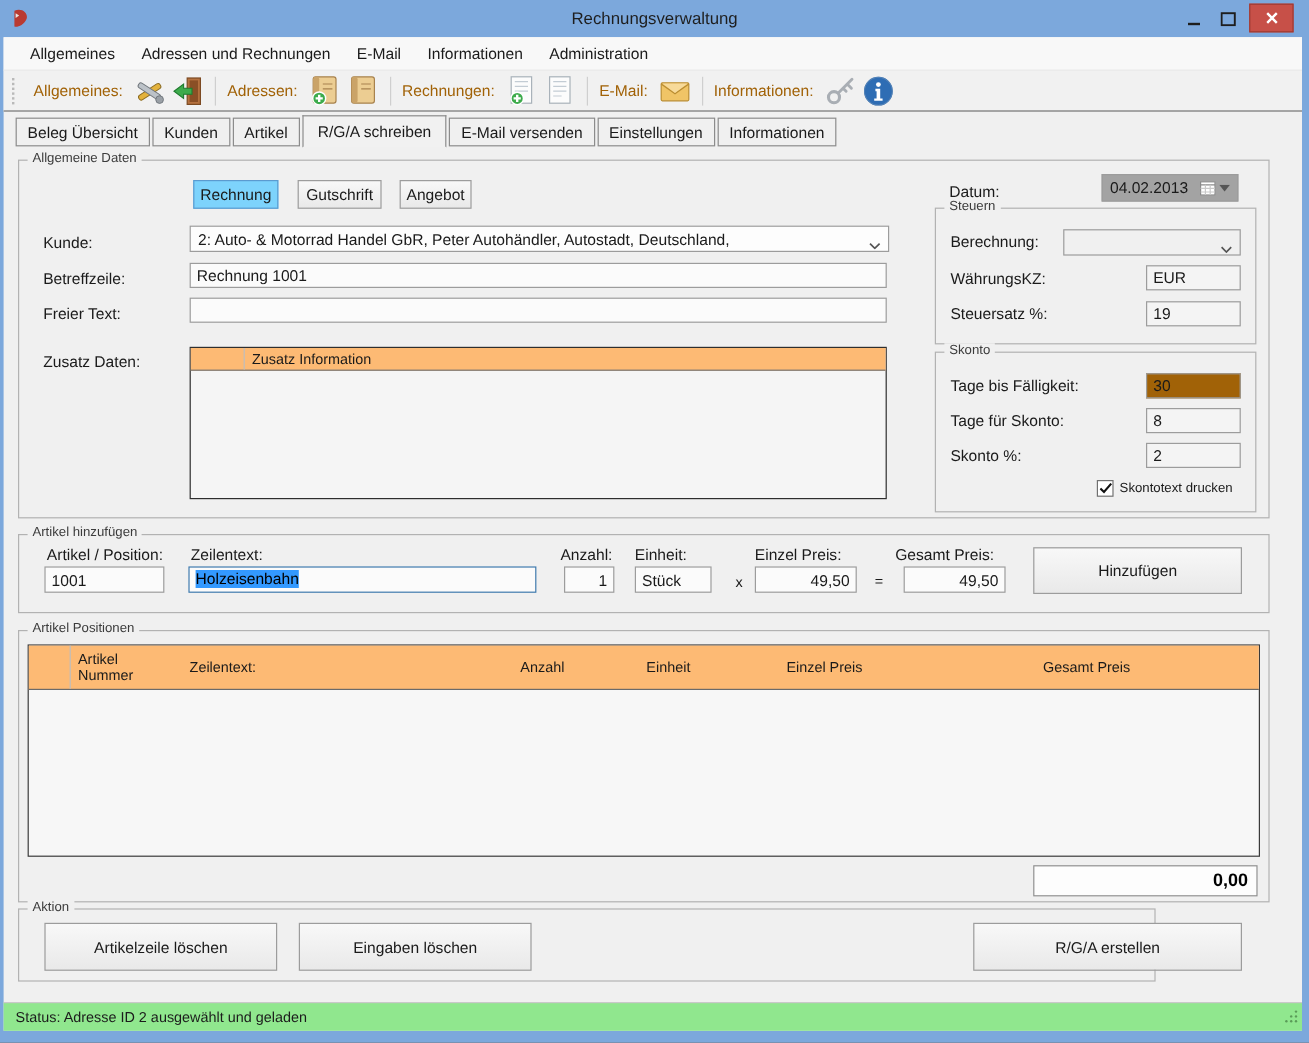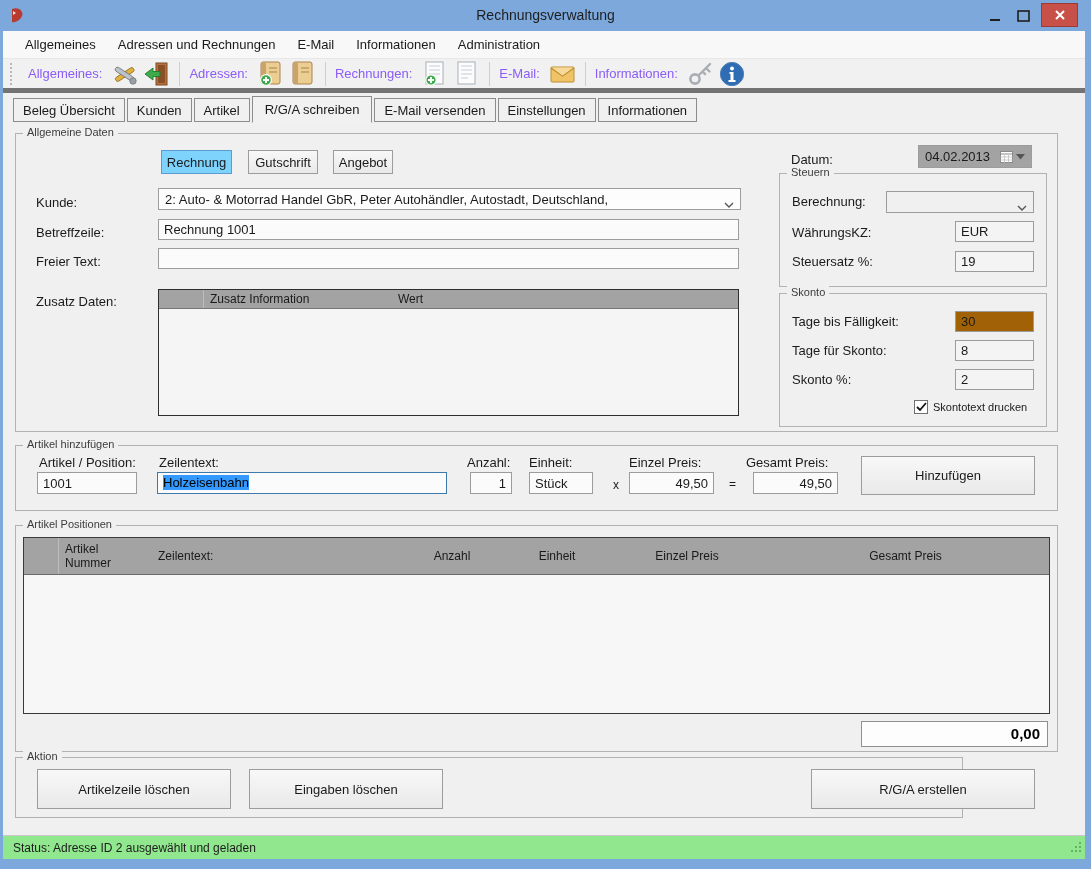--- a/index.html
+++ b/index.html
@@ -14,22 +14,22 @@
   .btn-min { left:982px; top:6px; width:26px; height:19px; }
   .btn-max { left:1010px; top:6px; width:26px; height:19px; }
   .btn-close { left:1041px; top:3px; width:37px; height:24px; background:#c75048; border:1px solid #9e3a33; }
   
   .inner { position:absolute; left:3px; top:31px; width:1082px; height:828px; background:#f0f0f0; }
   .menubar { position:absolute; left:0; top:0; width:100%; height:28px; background:#f8f8f8;
              border-bottom:1px solid #e7e7e7; display:flex; align-items:center;
              padding-left:21px; gap:20px; font-size:13px; color:#1a1a1a; }
   .menu-item { padding:2px 1px; }
   .toolbar { position:absolute; left:0; top:28px; width:100%; height:34px; background:#f1f1f1;
-             border-bottom:5px solid #737373; display:flex; align-items:center; padding-left:7px;
-             font-size:13px; color:#8b5cf6; }
+             border-bottom:1px solid #737373; display:flex; align-items:center; padding-left:7px;
+             font-size:13px; color:#a16207; }
   .tgrip { width:4px; height:22px; border-left:2px dotted #b9b9b9; margin-right:8px; }
   .tgroup { display:flex; align-items:center; gap:5px; margin:0 6px; }
   .tlabel { margin-right:4px; }
   .ticon { width:27px; height:27px; display:inline-flex; align-items:center; justify-content:center; }
   .tsep { width:1px; height:24px; background:#cfcfcf; margin:0 3px; }
   
   .tabstrip { position:absolute; left:10px; top:64px; height:27px; display:flex; align-items:flex-end; z-index:3; }
   .tab { height:24px; padding:0 9px; border:1px solid #8c8c8c; background:#f0f0f0;
          font-size:13px; color:#1a1a1a; display:flex; align-items:center; margin-right:2px; }
   .tab.active { height:27px; background:#f1f1f1; border-bottom:1px solid #f1f1f1; padding:0 12px;
@@ -50,21 +50,21 @@
   .btn.hl { background:#7dd3fc; border:1px solid #5b9bd0; }
   .combo { position:absolute; border:1px solid #9c9c9c; background:#fdfdfd; font-size:13px;
            display:flex; align-items:center; padding:0 22px 0 6px; color:#1a1a1a; }
   .combo .chev { position:absolute; right:6px; top:50%; margin-top:-3px; }
   .combo.flat { background:#f0f0f0; }
   .datefield { position:absolute; border:1px solid #9c9c9c; background:#a3a3a3; font-size:13px;
                display:flex; align-items:center; padding:0 6px; color:#1a1a1a; }
   .datefield .cal { margin-left:auto; display:flex; align-items:center; gap:3px; }
   
   .dtable { position:absolute; border:1px solid #2e2e2e; background:#f5f5f5; }
-  .dthead { display:flex; background:#a3a3a3; border-bottom:1px solid #777; font-size:12px; color:#1a1a1a; }
+  .dthead { display:flex; background:#fdba74; border-bottom:1px solid #777; font-size:12px; color:#1a1a1a; }
   .dthead .c { display:flex; align-items:center; padding:2px 6px; }
   .sel-text { background:#3399ff; color:#000000; }
   .checkbox { position:absolute; width:14px; height:14px; background:#fff; border:1px solid #707070;
               display:flex; align-items:center; justify-content:center; }
   .total { position:absolute; border:1px solid #8f8f8f; background:#fdfdfd; font-size:15px;
            font-weight:bold; text-align:right; padding:0 7px; color:#000; }
   
   .statusbar { position:absolute; left:0; top:804px; width:100%; height:24px; background:#90e78e;
                border-top:1px solid #c9c9c9; display:flex; align-items:center; padding-left:10px;
                font-size:12px; color:#1c1c1c; }
@@ -239,21 +239,20 @@
         <input class="input" style="left: 142px; top: 85px; width: 581px; height: 21px;" readonly="" value="Rechnung 1001">
 
         <span class="lbl" style="left:20px; top:120px;">Freier Text:</span>
         <input class="input" style="left: 142px; top: 114px; width: 581px; height: 21px;" readonly="" value="">
 
         <span class="lbl" style="left:20px; top:160px;">Zusatz Daten:</span>
         <div class="dtable" style="left:142px; top:155px; width:581px; height:127px;">
           <div class="dthead">
             <span class="c" style="width:45px; border-right:1px solid #bdbdbd;"></span>
             <span class="c" style="width:188px;">Zusatz Information</span>
-            <span class="c" style="flex:1;">Wert</span>
           </div>
         </div>
 
         <span class="lbl" style="left:775px; top:18px;">Datum:</span>
         <div class="datefield" style="left:902px; top:11px; width:114px; height:23px;">
           <span>04.02.2013</span>
           <span class="cal">
             <svg width="13" height="12" viewBox="0 0 13 12">
                 <rect x="0.5" y="0.5" width="12" height="11" fill="#fff" stroke="#8a8a8a"></rect>
                 <line x1="0.5" y1="3" x2="12.5" y2="3" stroke="#8a8a8a"></line>

